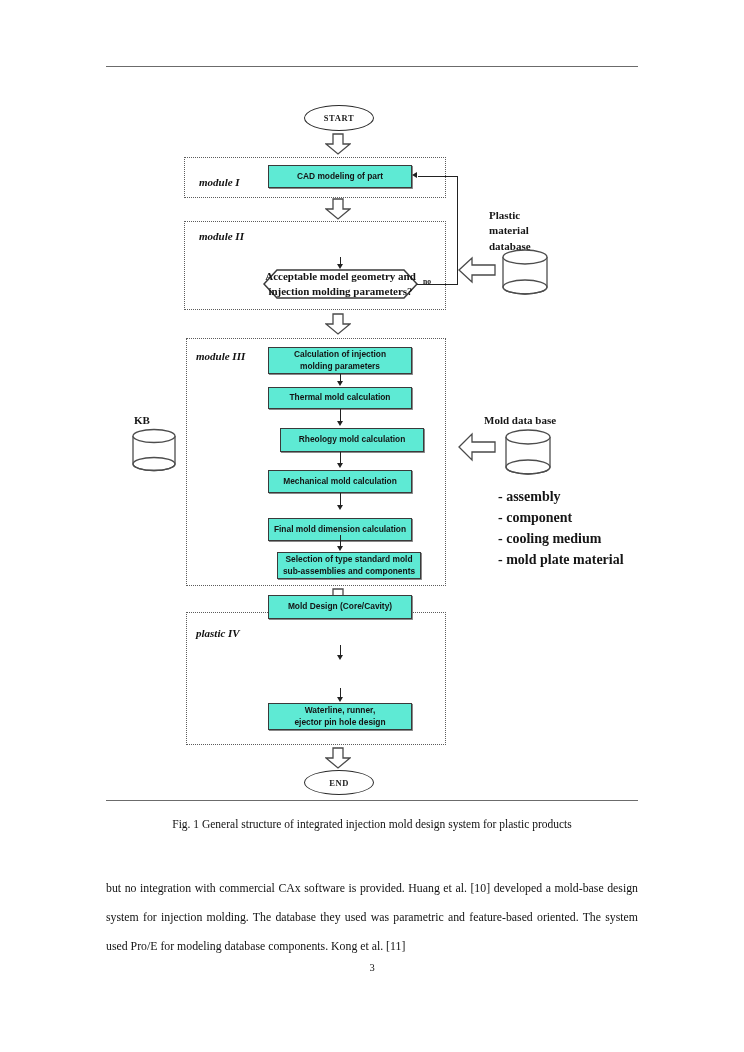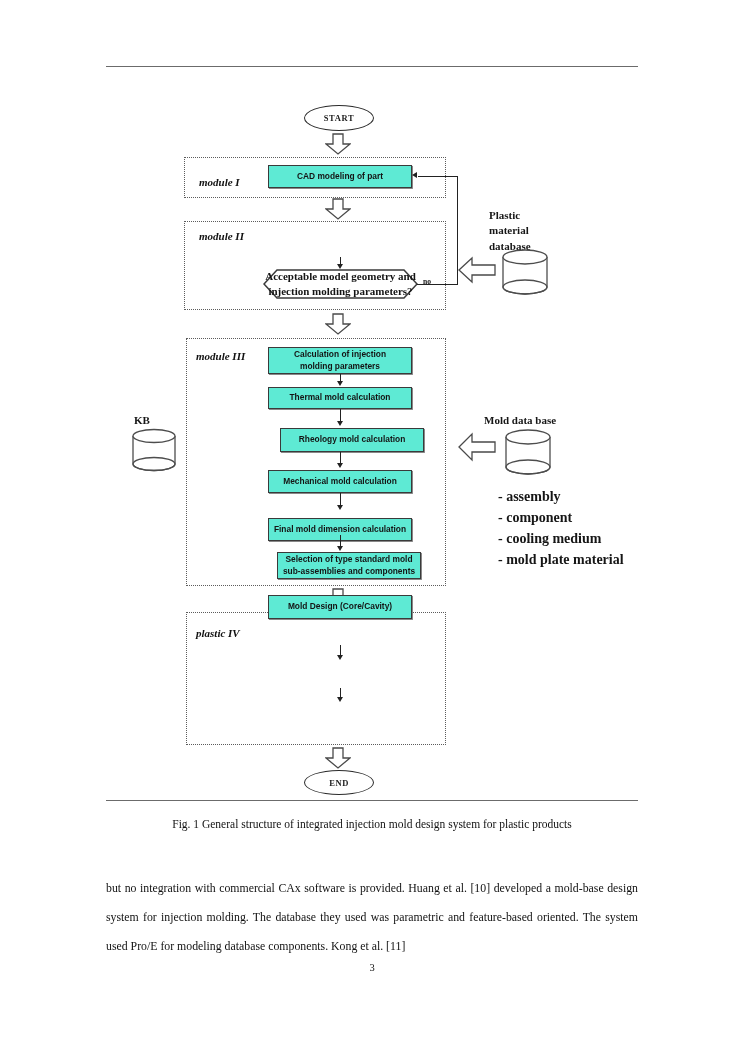--- a/index.html
+++ b/index.html
@@ -321,20 +321,24 @@
     <div class="module-box" style="left:186px; top:612px; width:258px; height:131px;"></div>
     <div class="module-label" style="left:196px; top:627px;">plastic IV</div>
 
     <div class="proc" style="left:268px; top:595px; width:144px; height:24px;">Mold Design (Core/Cavity)</div>
     <div class="conn-v" style="left:340px; top:645px; height:13px;"></div>
     <div class="arrowhead-down" style="left:337px; top:655px;"></div>
 
     <div class="conn-v" style="left:340px; top:688px; height:12px;"></div>
     <div class="arrowhead-down" style="left:337px; top:697px;"></div>
 
+    <div class="proc" style="left:268px; top:703px; width:144px; height:27px;">
+      <span style="white-space:pre-line;">Waterline, runner,
+ejector pin hole design</span>
+    </div>
 
     <div class="block-arrow" style="left:325px; top:747px; width:26px; height:22px;">
       <svg width="26" height="22" viewBox="0 0 26 22">
         <polygon points="8,1 18,1 18,11 25,11 13,21 1,11 8,11" fill="#ffffff" stroke="#4a4a4a" stroke-width="1.3"></polygon>
       </svg>
     </div>
 
     <div class="terminator" style="left:304px; top:770px; width:68px; height:23px;">
       <span>END</span>
     </div>

